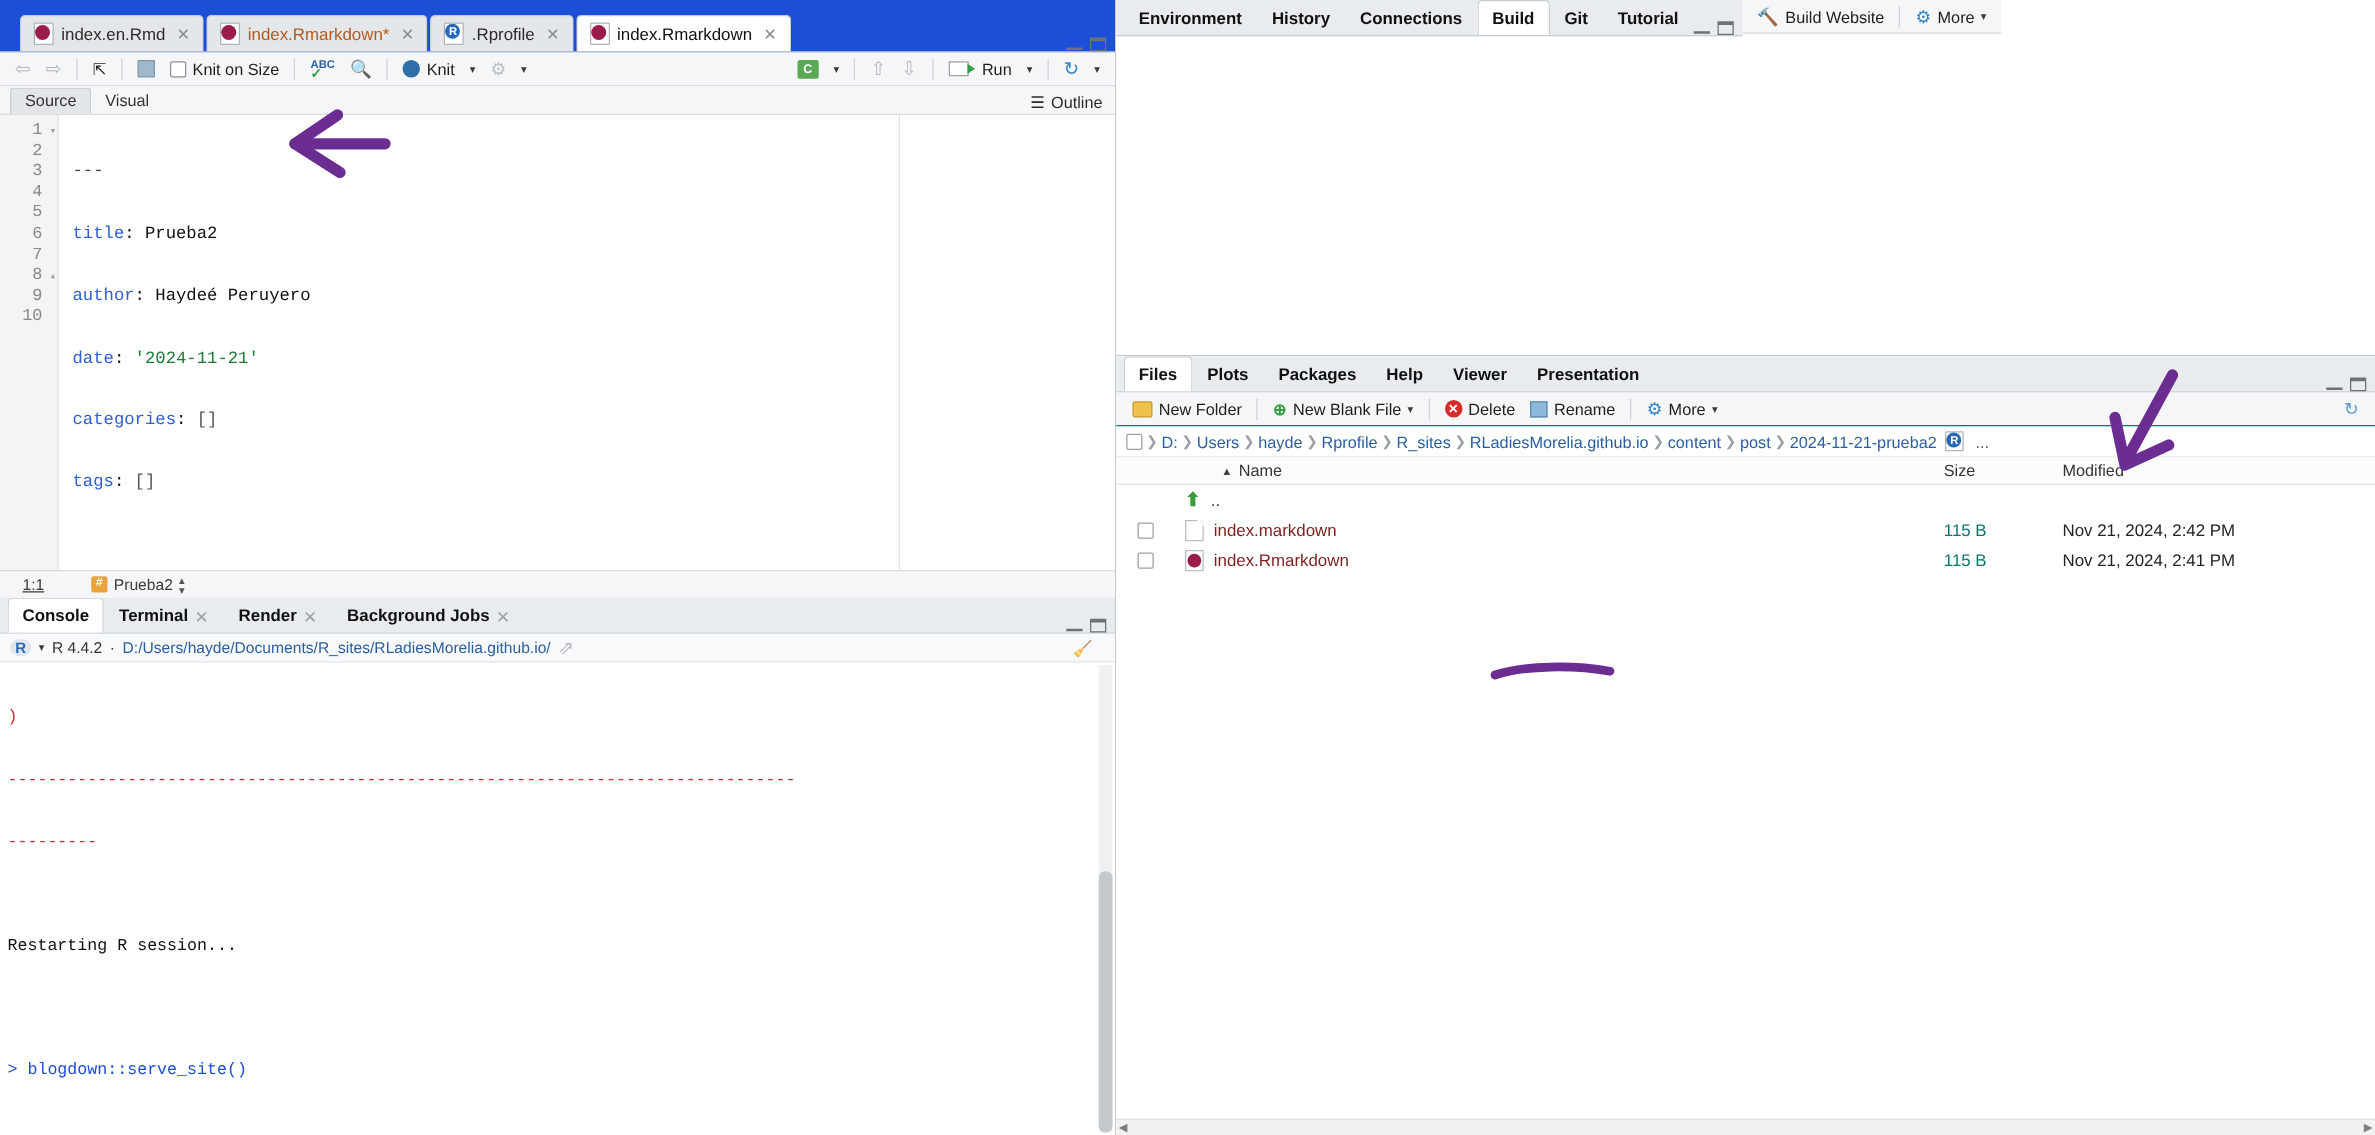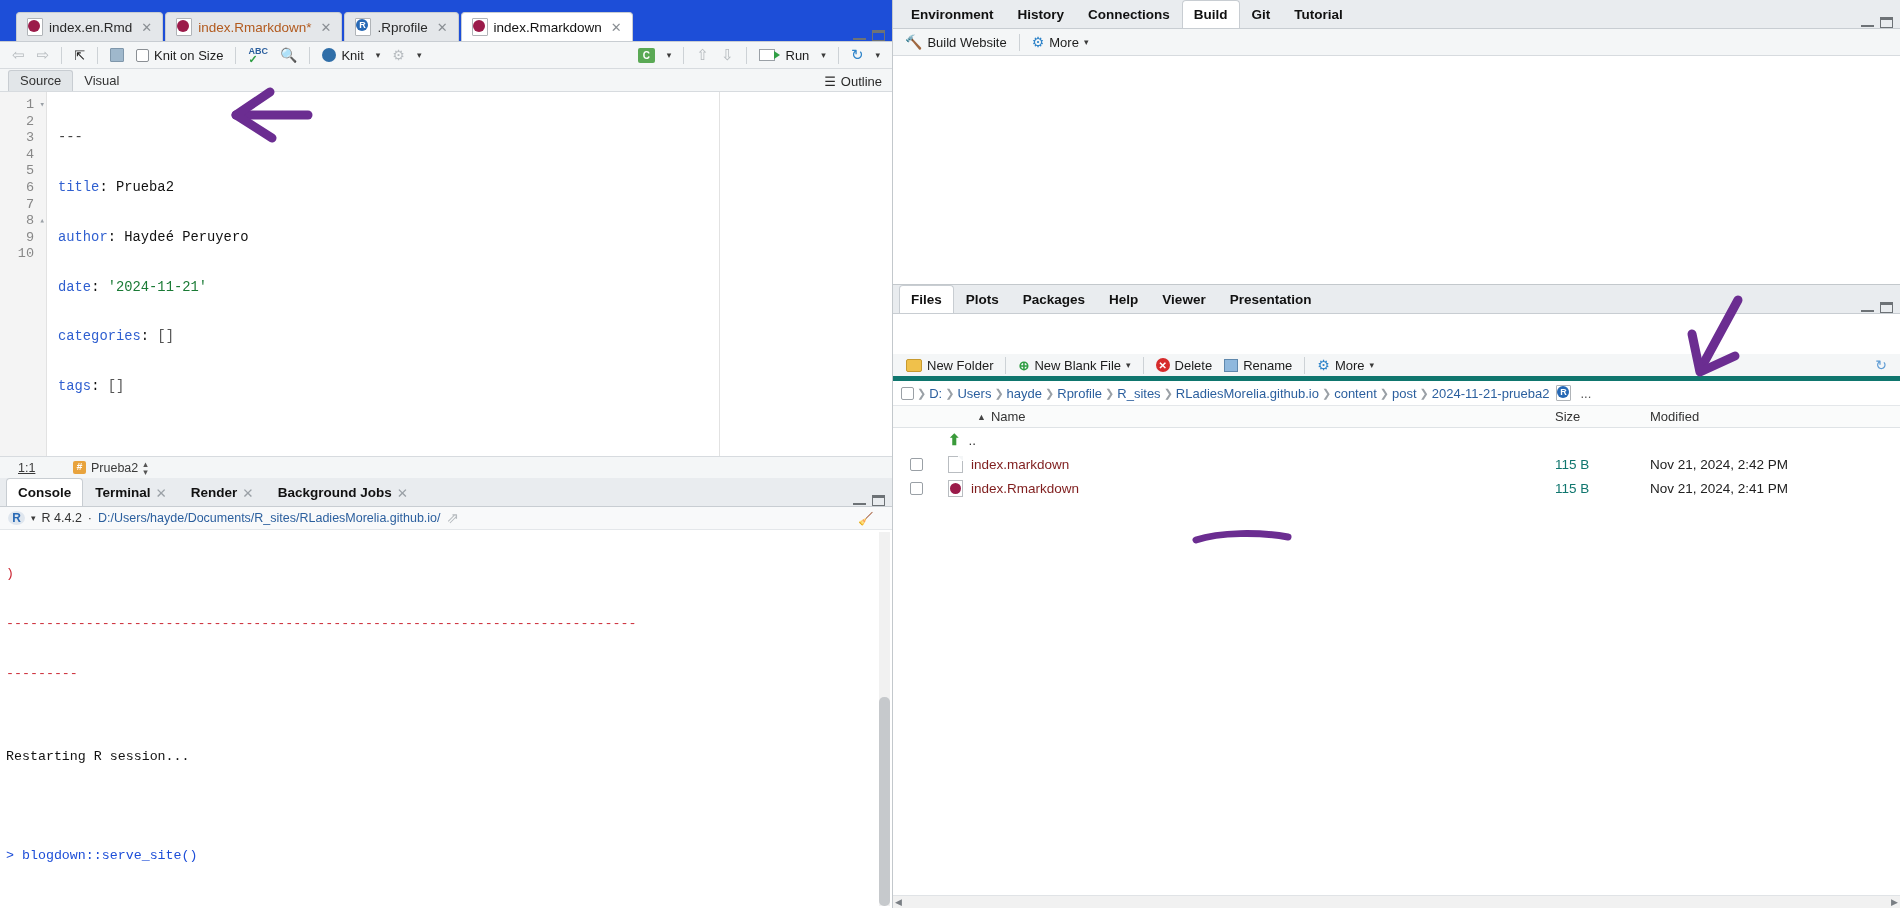--- a/index.html
+++ b/index.html
@@ -137,28 +137,28 @@
   .c-red { color:#cc2936; }
   .c-blue { color:#1d4ed8; }
   .c-black { color:#111; }
   .vscroll {
     position:absolute; right:2px; top:2px; width:11px; bottom:2px; background:#f1f1f1;
   }
   .vthumb { position:absolute; right:0; width:11px; background:#c6c9cc; border-radius:5px; }
 
   
   .right { width:1007px; height:908px; display:flex; flex-direction:column; }
-  .env-pane { height:285px; display:flex; flex-direction:column; background:#fff;
+  .env-pane { height:285px; display:flex; flex-direction:row; background:#fff;
     border-bottom:1px solid #c3c8cc;}
   .env-body { flex:1; background:#fff; }
   .files-pane { flex:1; display:flex; flex-direction:column; background:#fff; min-height:0;}
 
   .files-toolbar {
     display:flex; align-items:center; height:27px;
-    background:#f4f6f7; border-bottom:5px solid #0f766e; padding:0 7px; font-size:13px;margin-top:40px;
+    background:#f4f6f7; border-bottom:1px solid #0f766e; padding:0 7px; font-size:13px;
   }
   .refresh-ic { margin-left:auto; color:#5d9bd4; font-size:14px; padding-right:6px;}
   .breadcrumb {
     display:flex; align-items:center; gap:3px; height:25px;
     border-bottom:1px solid #e4e7ea; padding:0 8px; font-size:13px;
   }
   .crumb { color:#2b5f9e; }
   .crumb-sep { color:#9aa0a6; font-size:11px; }
   .cb-check { width:13px;height:13px;border:1px solid #9aa0a6; border-radius:2px; background:#fff;}
 

